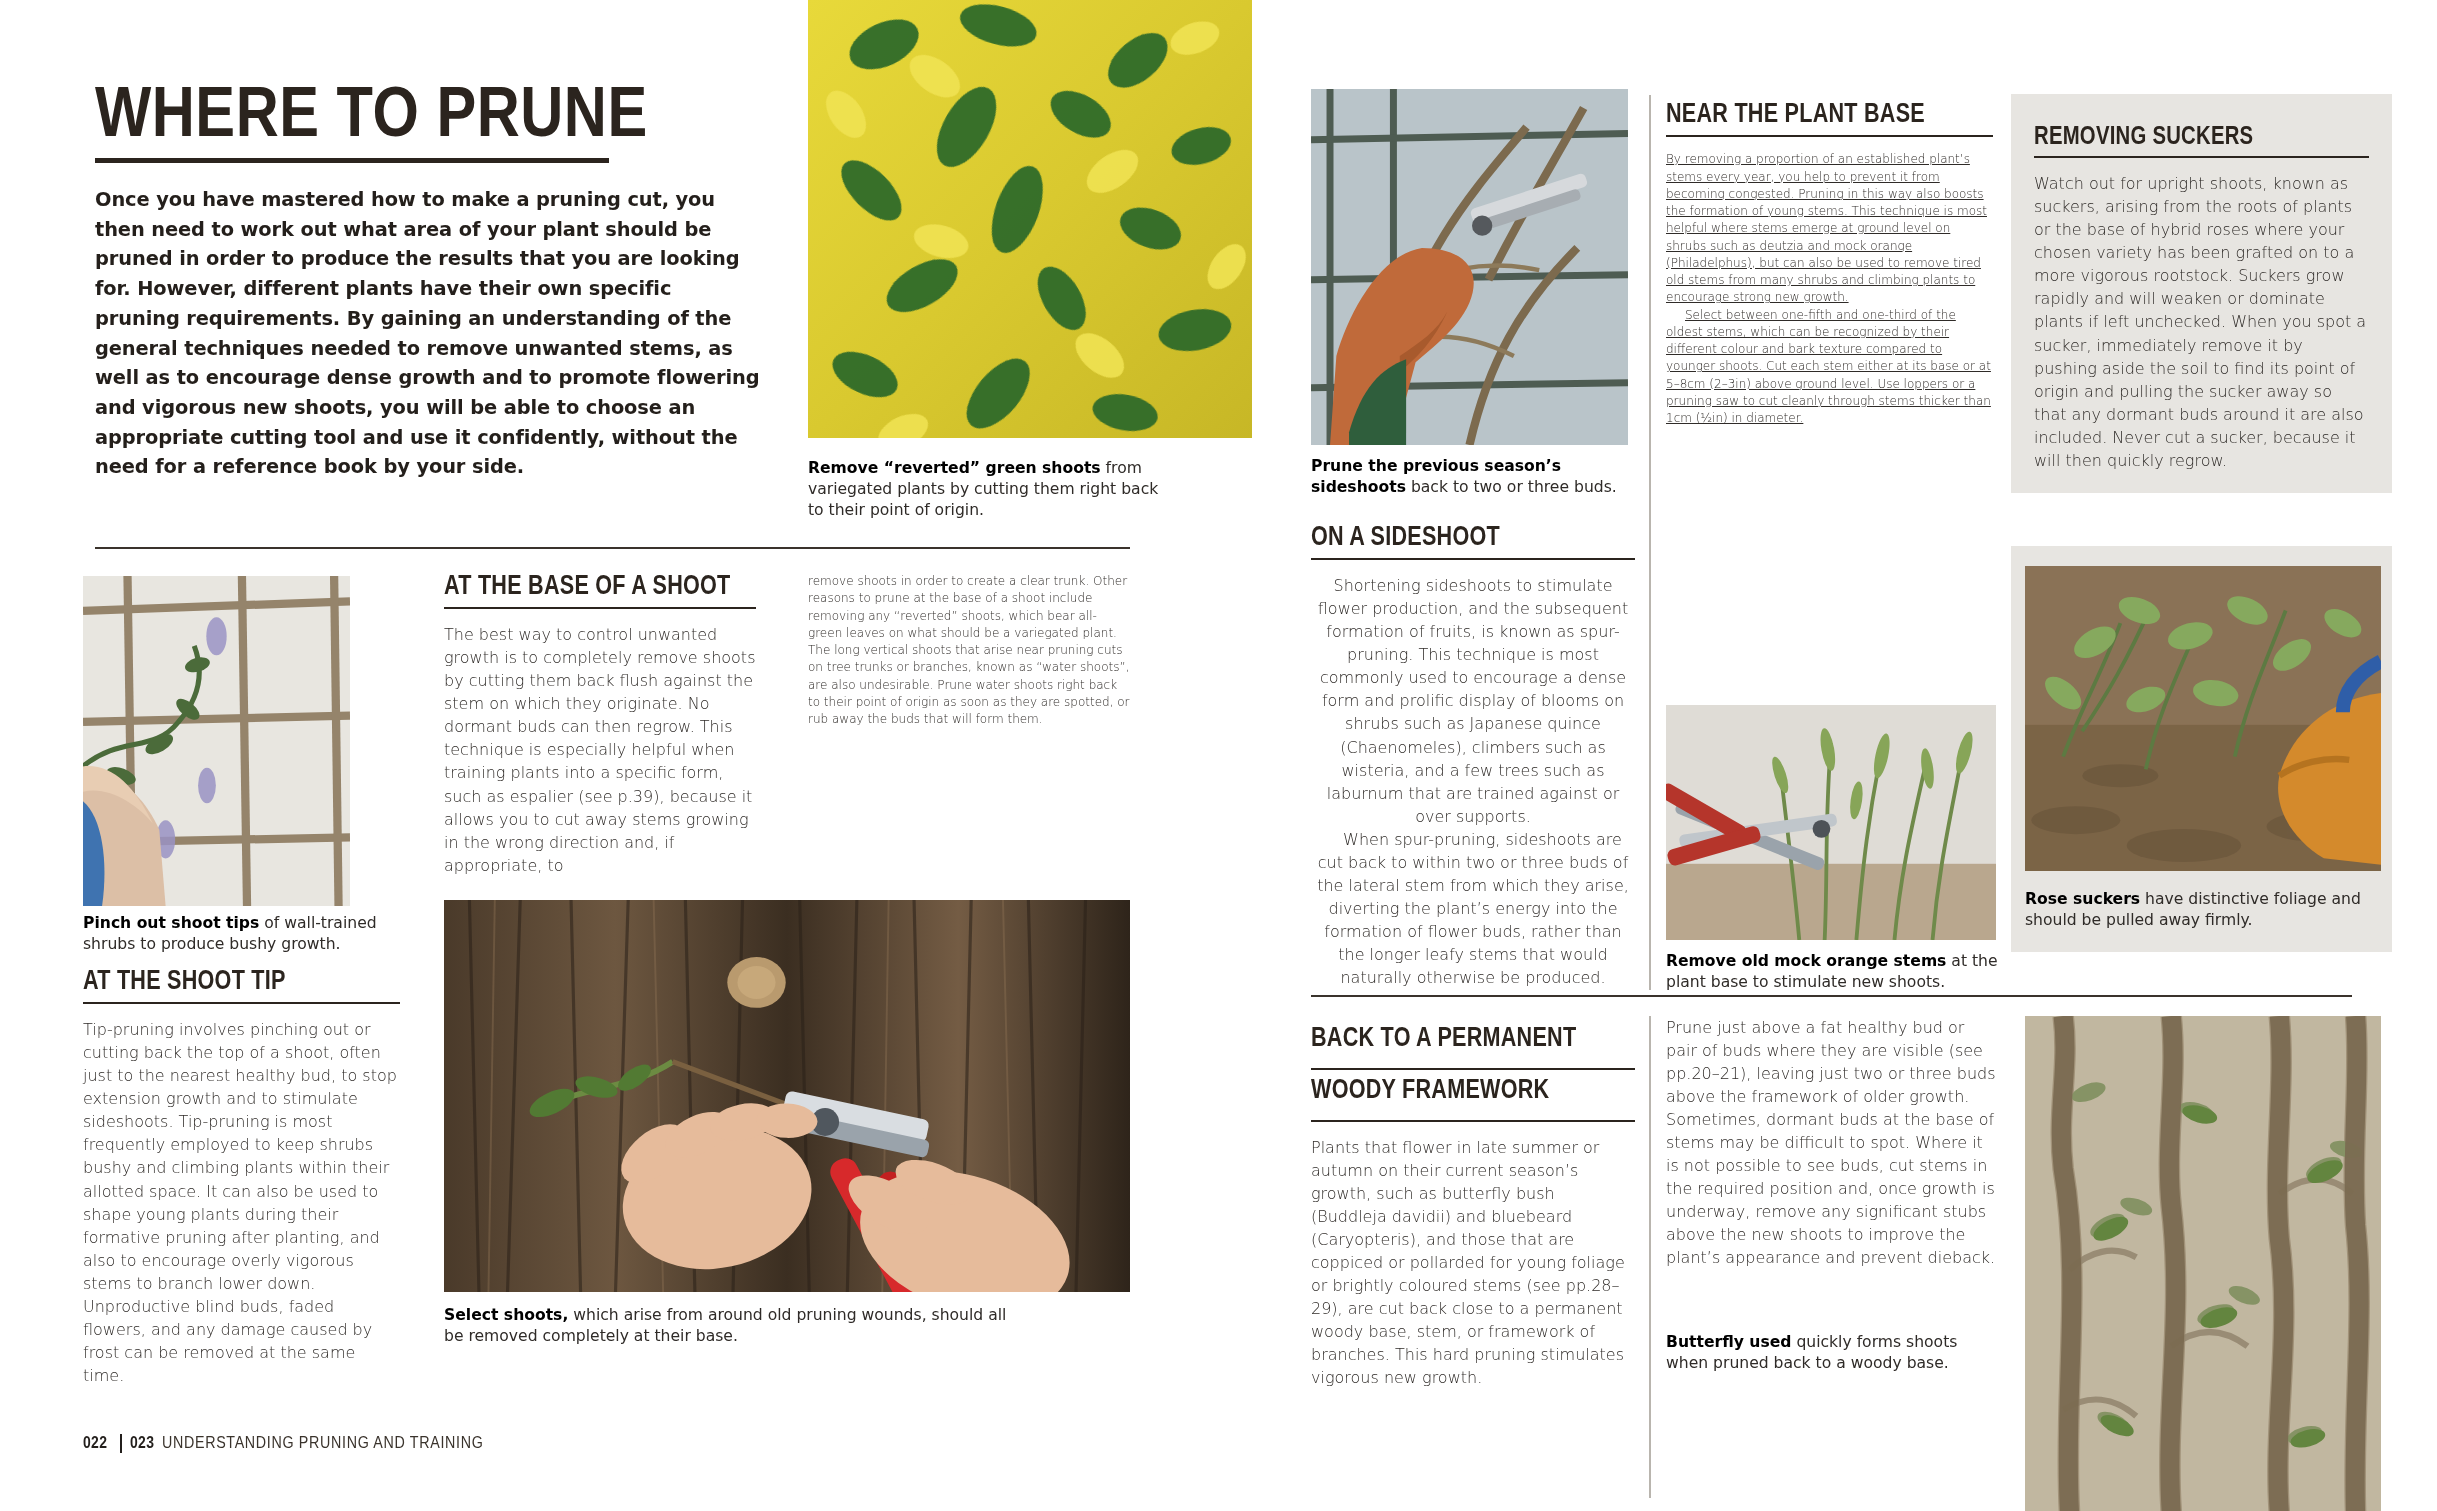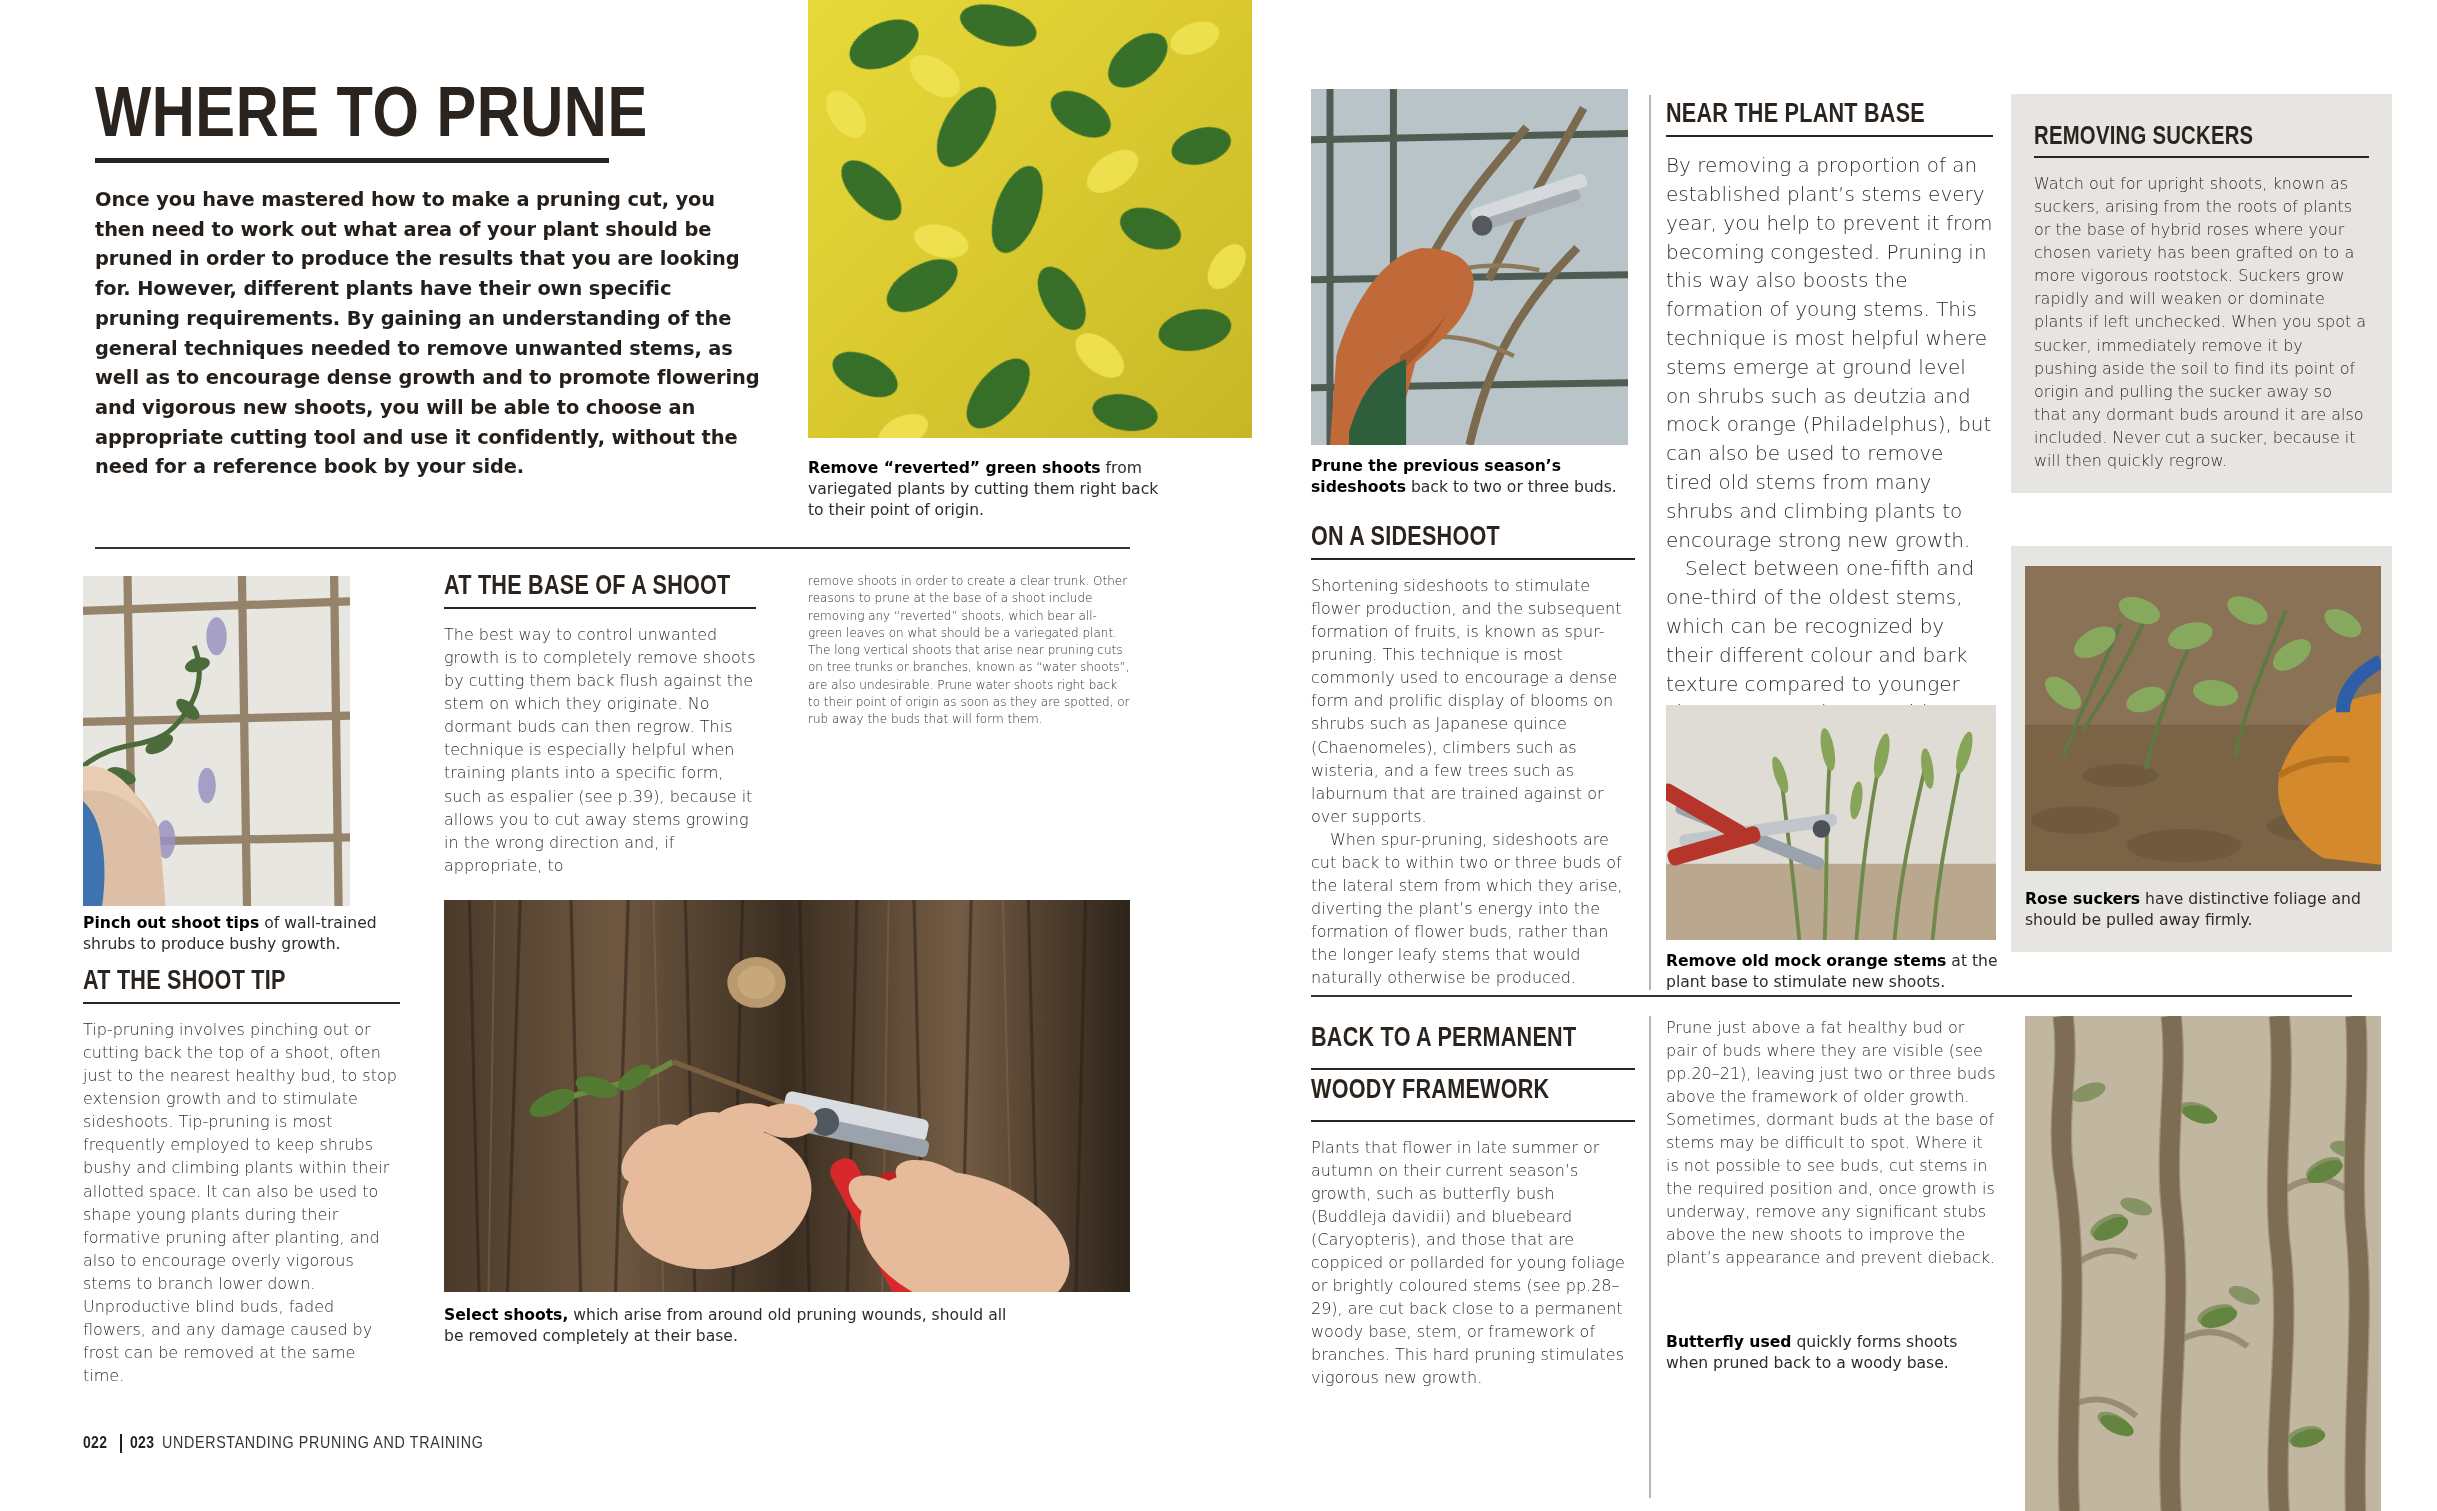--- a/index.html
+++ b/index.html
@@ -91,26 +91,26 @@
   }
 
   
   
   #photo-sideshoot{position:absolute;left:1311px;top:89px;width:317px;height:356px;overflow:hidden;}
   #cap-sideshoot{position:absolute;left:1311px;top:456px;width:330px;font-size:15.6px;line-height:1.36;}
 
   
   #sec-sideshoot{position:absolute;left:1311px;top:521px;width:324px;}
   #sec-sideshoot .hl{font-size:27px;}
-  #sideshoot-body{font-size:16px;line-height:1.44;}
+  #sideshoot-body{font-size:16px;line-height:1.44;text-align:center;}
 
   
   #sec-plantbase{position:absolute;left:1666px;top:98px;width:327px;}
   #sec-plantbase .hl{font-size:27px;}
-  #plantbase-body{font-size:20px;line-height:1.44;}
+  #plantbase-body{font-size:12px;line-height:1.44;text-decoration:underline;}
 
   
   #photo-mock{position:absolute;left:1666px;top:705px;width:330px;height:235px;overflow:hidden;}
   #cap-mock{position:absolute;left:1666px;top:951px;width:336px;font-size:15.6px;line-height:1.36;}
 
   
   #vr1{position:absolute;left:1649px;top:95px;width:1.9px;height:895px;background:#b9b5ae;}
 
   
   #panel-suckers{position:absolute;left:2011px;top:94px;width:381px;background:#e7e5e1;padding:27px 23px 21.6px 23px;box-sizing:border-box;}

